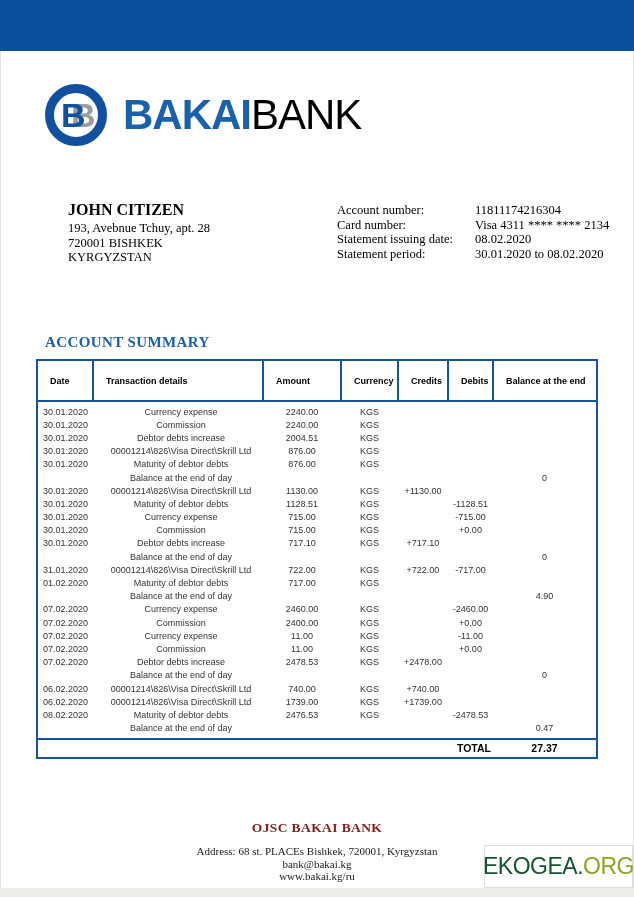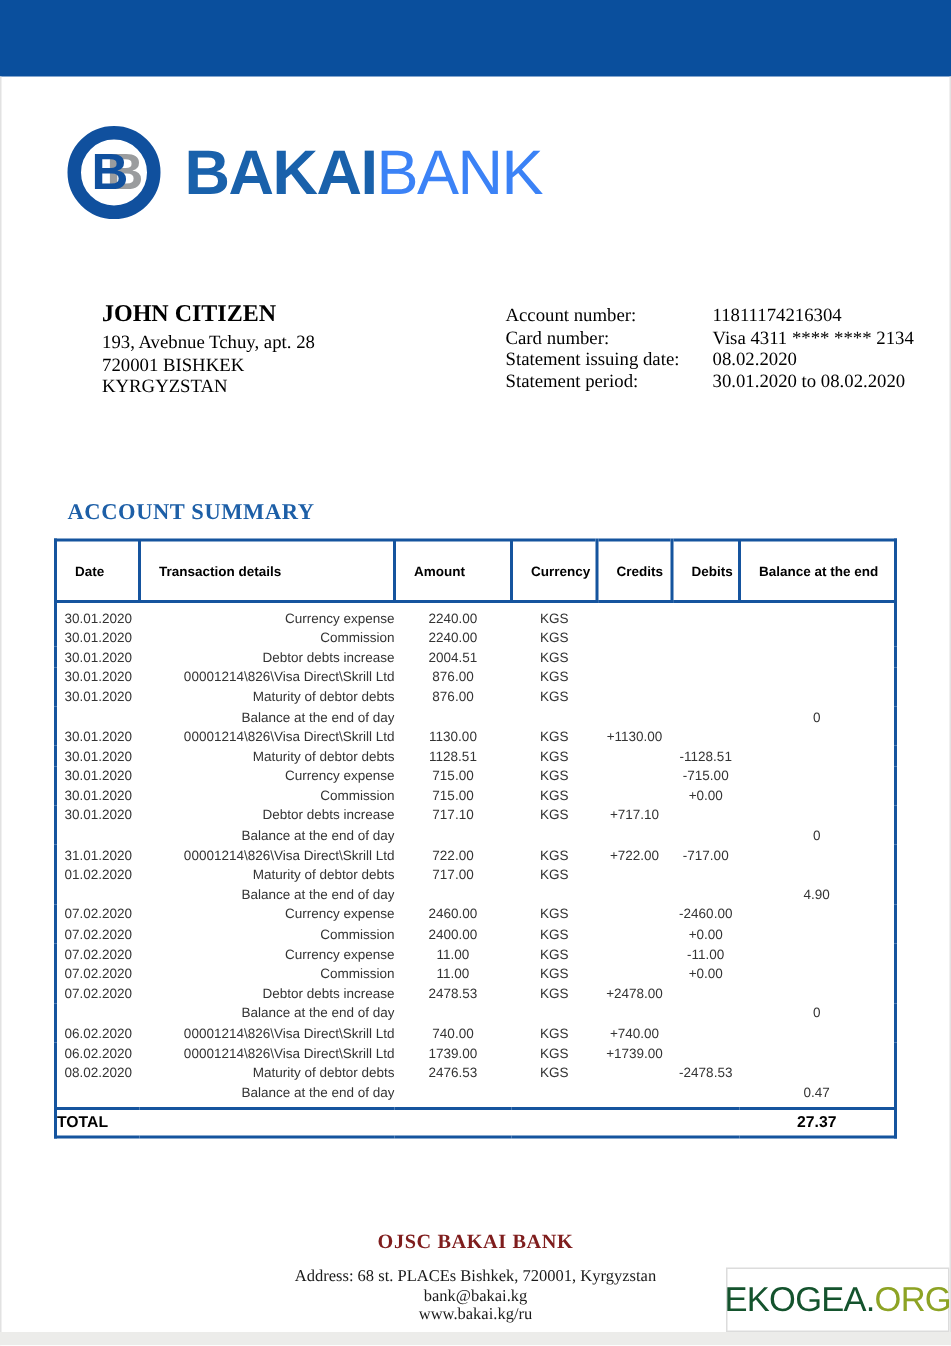--- a/index.html
+++ b/index.html
@@ -13,21 +13,21 @@
   .bottom-strip { position:absolute; left:0; bottom:0; width:634px; height:9px; background:#ececea; }
 
   
   .logo-row { position:absolute; left:45px; top:84px; display:flex; align-items:center; }
   .logo-mark { position:relative; width:44px; height:44px; border:9px solid #10509e; border-radius:50%; background:#fff; }
   .logo-mark .b { position:absolute; font-family:"Liberation Sans", sans-serif; font-weight:bold; font-size:34px; line-height:44px; top:0; }
   .logo-mark .b-gray { left:17px; color:#9a9c9e; }
   .logo-mark .b-blue { left:7px; color:#10509e; }
   .logo-text { margin-left:16px; font-family:"Liberation Sans", sans-serif; font-size:42px; line-height:42px; white-space:nowrap; }
   .logo-text .bakai { font-weight:bold; color:#1961ab; letter-spacing:-1px; }
-  .logo-text .bank  { font-weight:normal; color:#3b82f6; letter-spacing:-1px; }
+  .logo-text .bank  { font-weight:normal; color:#000000; letter-spacing:-1px; }
 
   
   .customer { position:absolute; left:68px; top:201px; color:#000; }
   .customer .name { font-weight:bold; font-size:16px; line-height:18px; margin-bottom:2px; }
   .customer .line { font-size:12.5px; line-height:14.5px; }
   .acct { position:absolute; left:337px; top:203px; font-size:12.5px; line-height:14.5px; color:#000; }
   .acct .row { display:flex; }
   .acct .lbl { width:118px; flex:0 0 118px; }
   .acct .val { white-space:nowrap;margin-left:20px; }
 
@@ -46,26 +46,26 @@
     border-right:2px solid #15549e; border-bottom:2px solid #15549e;
     height:15px; text-align:left; padding:12px; white-space:nowrap; overflow:hidden;
   }
   table.summary th:last-child { border-right:none; }
   table.summary tbody td {
     font-family:"Liberation Sans", sans-serif; font-size:9px; color:#333;
     height:13.2px; padding:0; text-align:center; white-space:nowrap; overflow:hidden;
   }
   table.summary tbody tr:first-child td { padding-top:3px; }
   table.summary tbody tr:last-child td { padding-bottom:3px; }
-  table.summary td.col-details { text-align:right; padding-left:6px; }
+  table.summary td.col-details { text-align:center; padding-left:6px; }
   table.summary tfoot td {
     font-family:"Liberation Sans", sans-serif; font-weight:bold; font-size:10.5px; color:#000;
     border-top:2px solid #15549e; height:17px; padding:0;
   }
-  table.summary td.total-label { text-align:left; padding-right:2px; }
+  table.summary td.total-label { text-align:right; padding-right:2px; }
   table.summary td.total-value { text-align:center; }
 
   
   .footer { position:absolute; left:0; top:820px; width:634px; text-align:center; color:#1a1a1a; }
   .footer .bank-name { font-weight:bold; font-size:13.5px; color:#7f1d1d; letter-spacing:0.4px; }
   .footer .addr { margin-top:9px; font-size:11px; line-height:12.5px; }
 
   
   .watermark {
     position:absolute; right:1px; top:845px; width:147px; height:41px;

